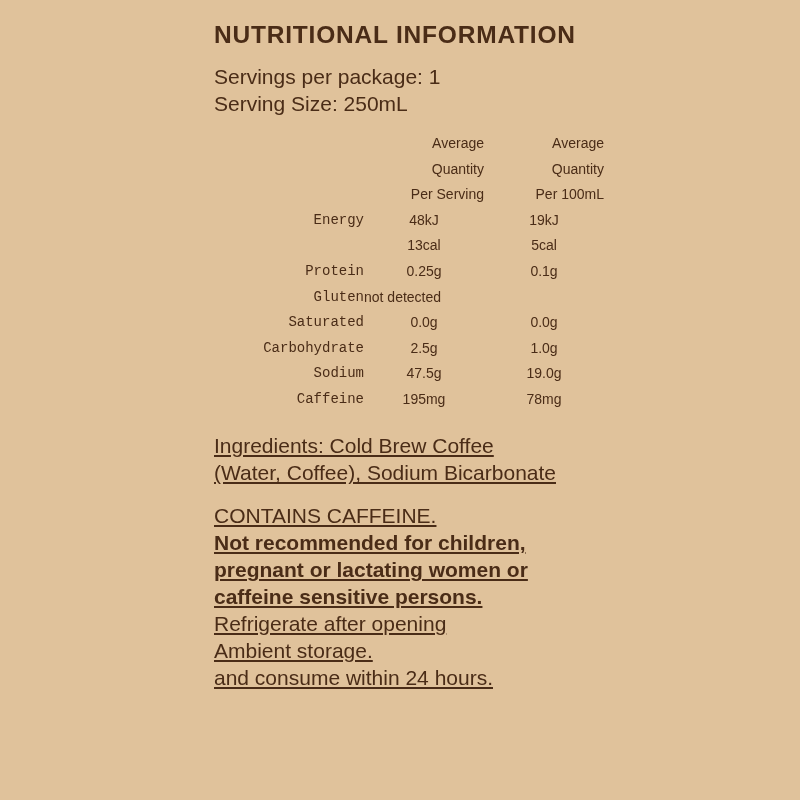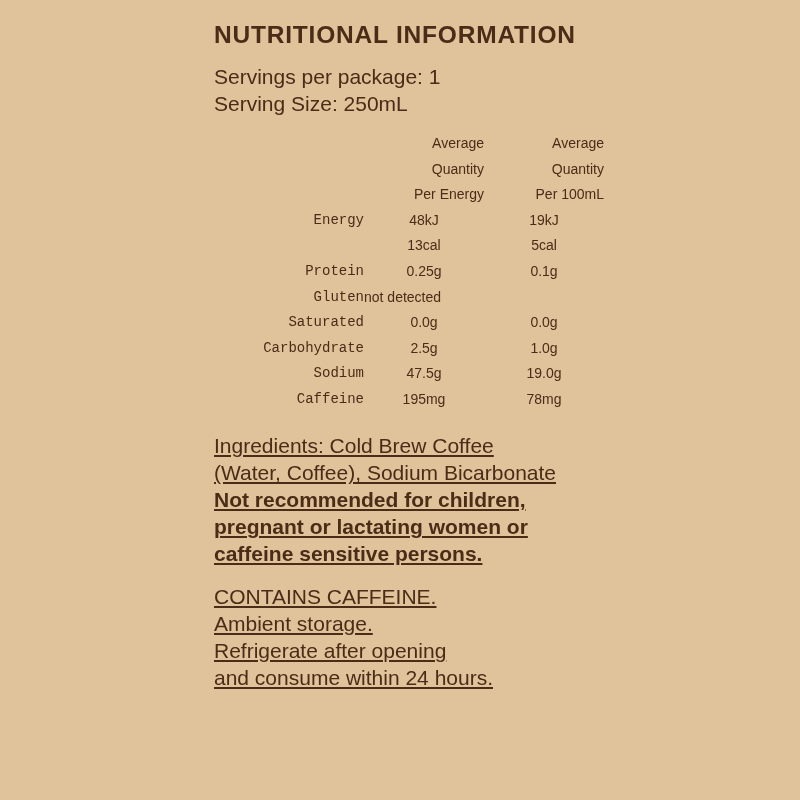--- a/index.html
+++ b/index.html
@@ -97,21 +97,21 @@
       <col class="c-name">
         <col class="c-serv">
         <col class="c-100">
     </colgroup>
     <tbody>
       <tr class="colhead">
         <td></td>
         <td>
           <span class="hd-line">Average</span>
           <span class="hd-line">Quantity</span>
-          <span class="hd-line">Per Energy</span>
+          <span class="hd-line">Per Serving</span>
         </td>
         <td>
           <span class="hd-line">Average</span>
           <span class="hd-line">Quantity</span>
           <span class="hd-line">Per 100mL</span>
         </td>
       </tr>
 
       <tr>
         <td class="name">Energy</td>
@@ -162,29 +162,29 @@
         <td class="value">78mg</td>
       </tr>
     </tbody>
   </table>
 
   <div class="block ingredients">
     <span class="ln">Ingredients: Cold Brew Coffee</span>
     <span class="ln">(Water, Coffee), Sodium Bicarbonate</span>
   </div>
 
+  <div class="block contains">
+    <span class="ln">CONTAINS CAFFEINE.</span>
+  </div>
+
   <div class="block warning">
     <span class="ln">Not recommended for children,</span>
     <span class="ln">pregnant or lactating women or</span>
     <span class="ln">caffeine sensitive persons.</span>
   </div>
 
-  <div class="block contains">
-    <span class="ln">CONTAINS CAFFEINE.</span>
-  </div>
-
   <div class="block storage">
+    <span class="ln">Refrigerate after opening</span>
     <span class="ln">Ambient storage.</span>
-    <span class="ln">Refrigerate after opening</span>
     <span class="ln">and consume within 24 hours.</span>
   </div>
 
 </div>
 
 </body></html>

